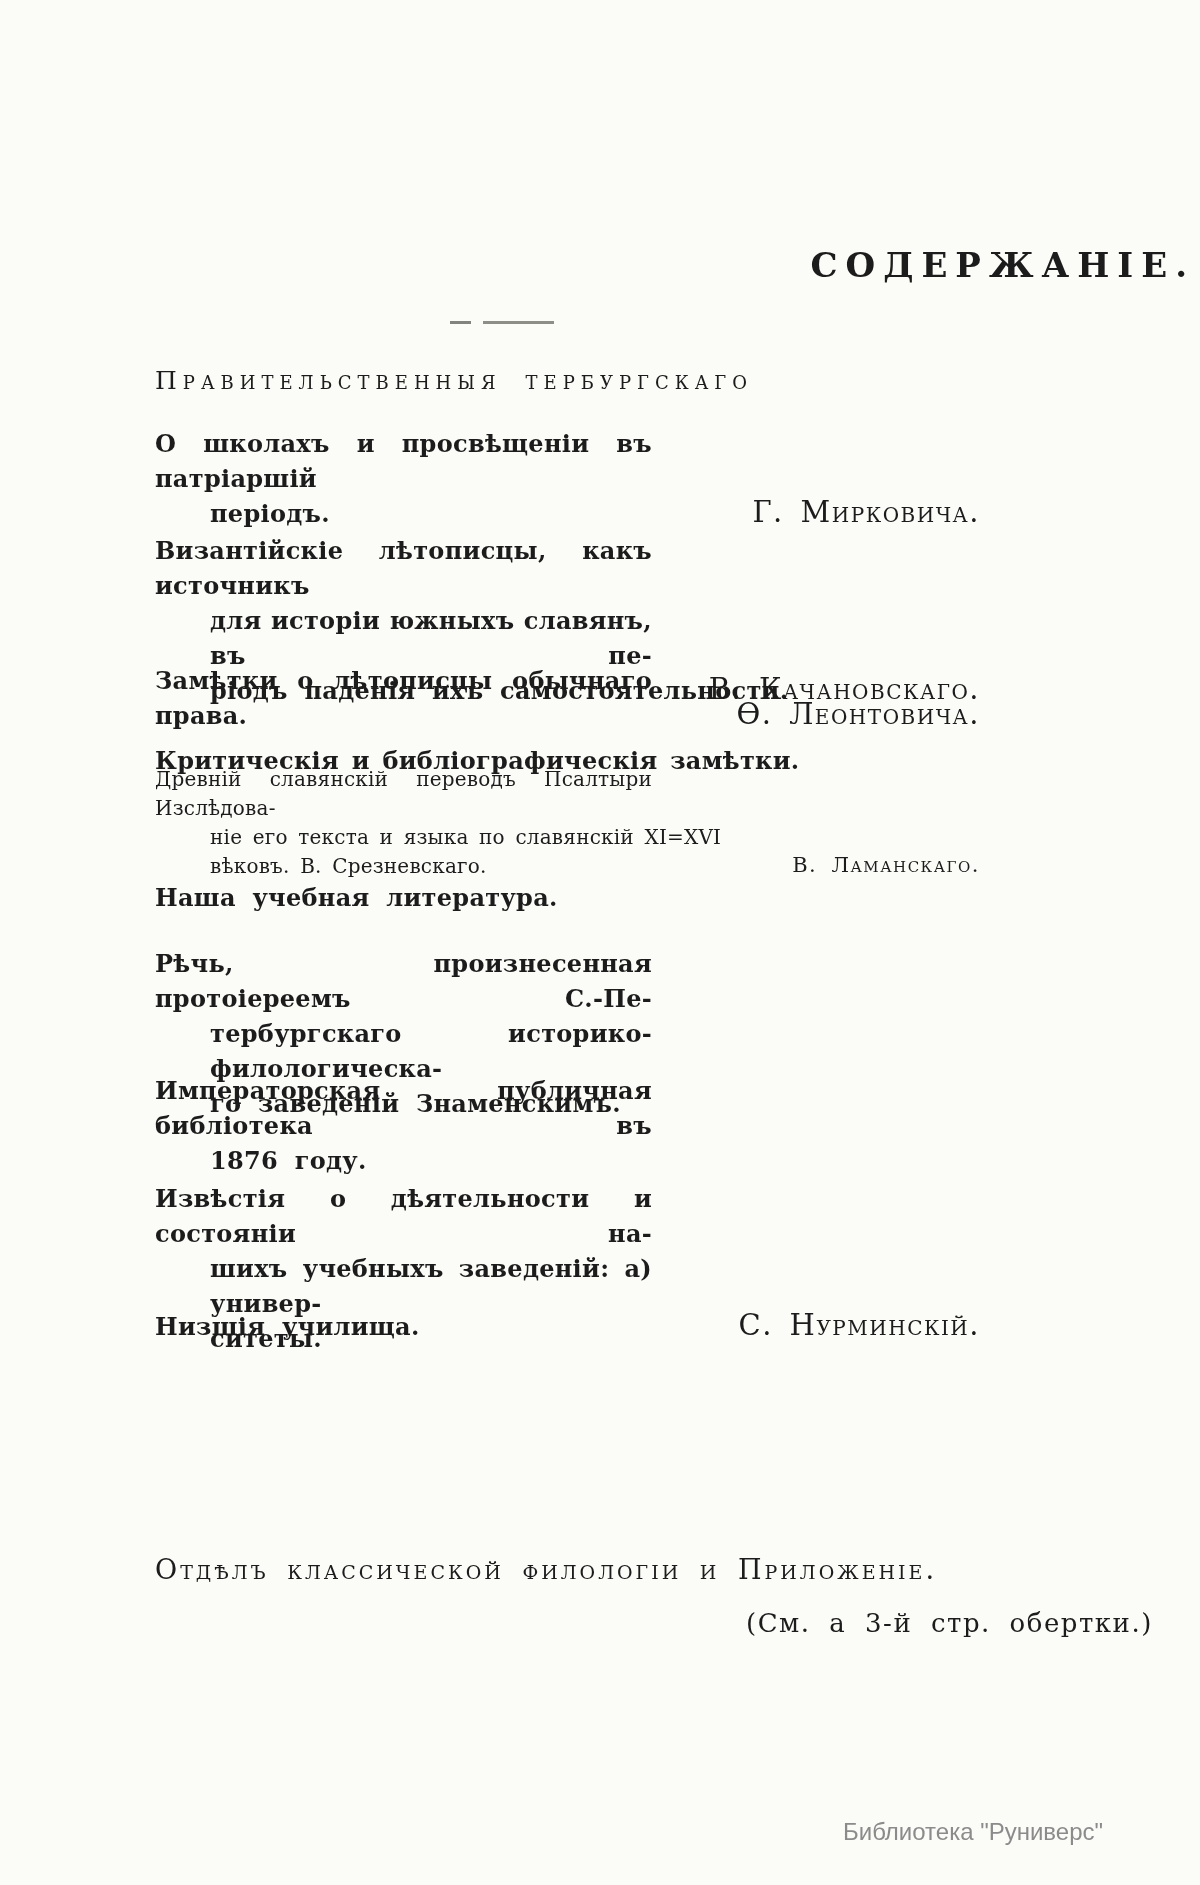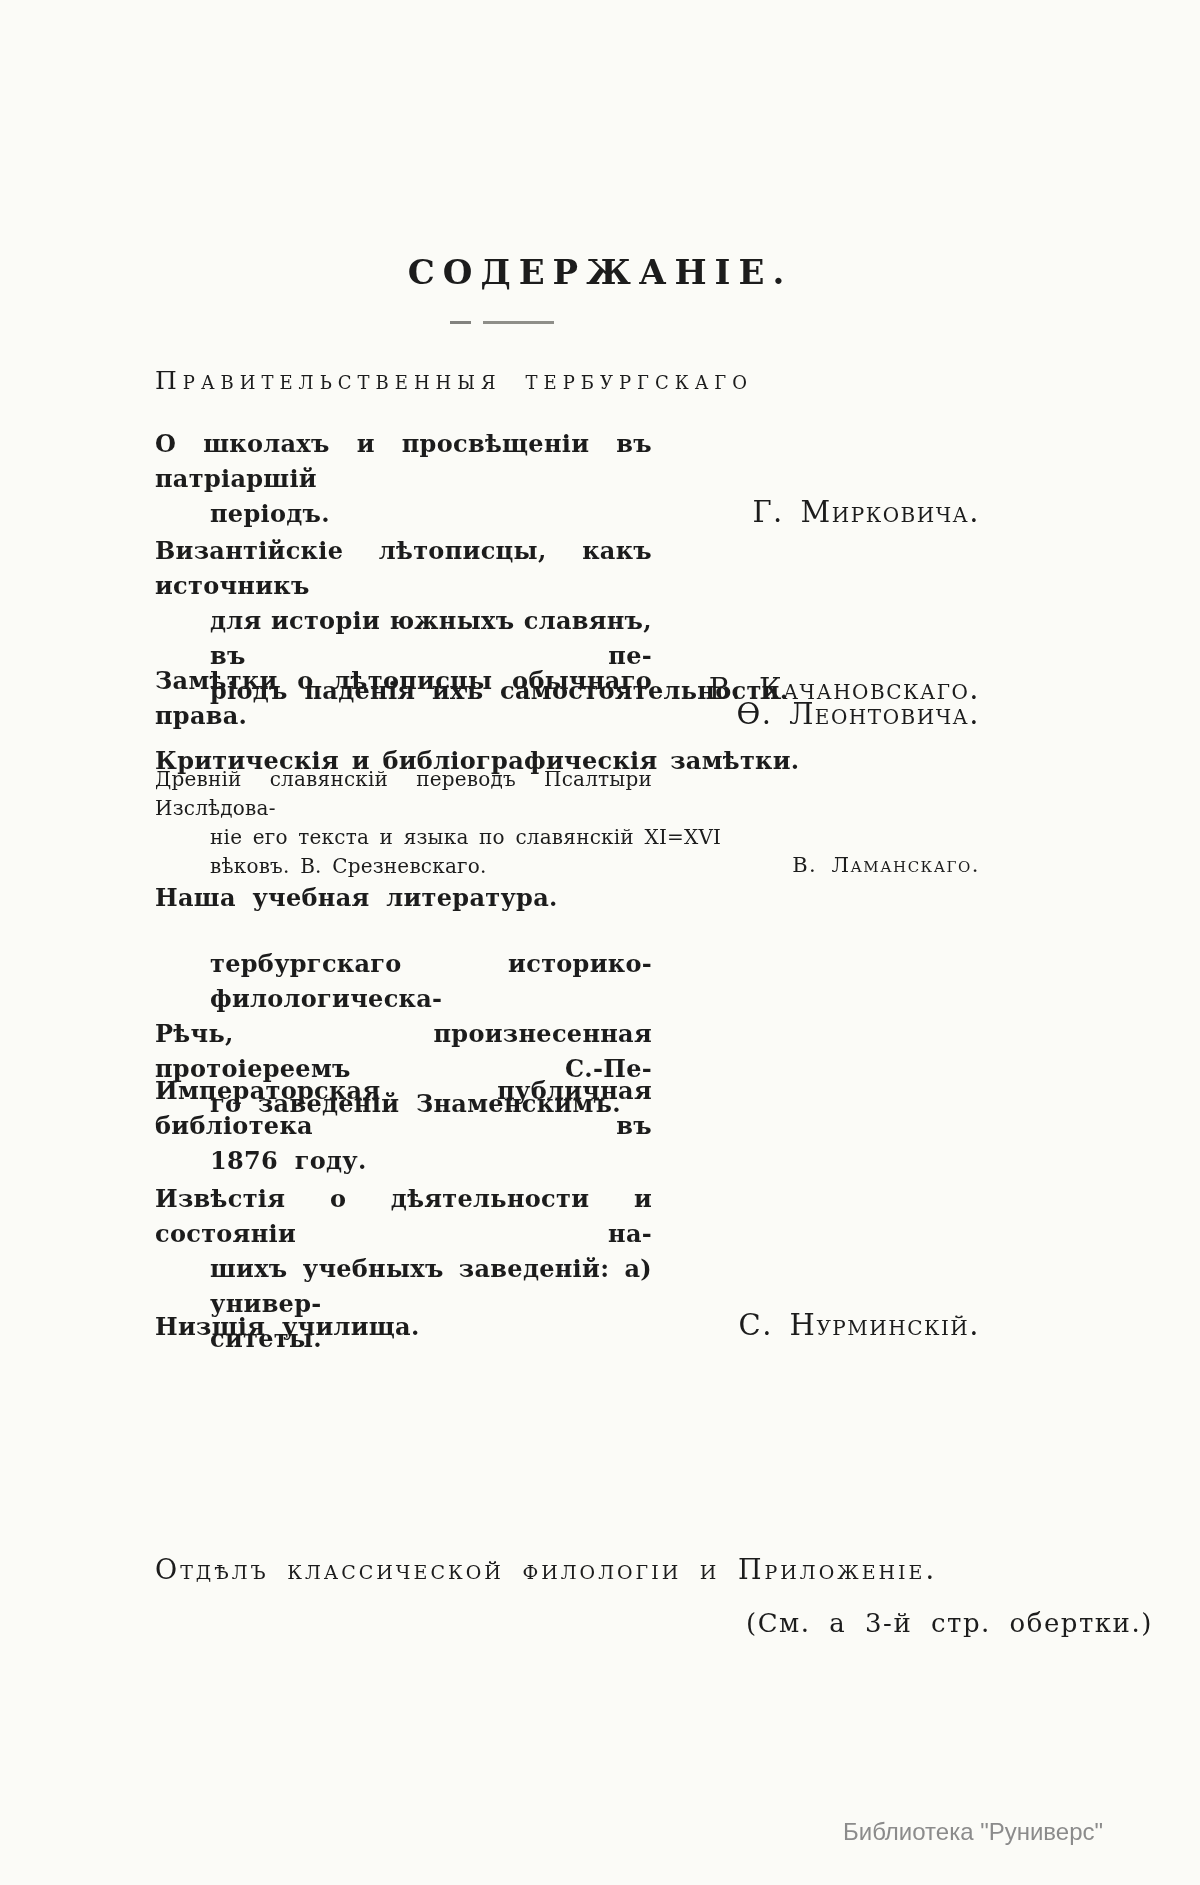--- a/index.html
+++ b/index.html
@@ -13,22 +13,22 @@
     background: #fbfbf7;
     color: #1c1c1c;
     font-family: "DejaVu Serif", serif;
     overflow: hidden;
   }
 
   
   .title {
     position: absolute;
     top: 238px; left: 0; right: 0;
-    margin: 12px;
-    text-align: center;
+    margin: 5px;
+    text-align: right;
     font-size: 34px;
     font-weight: bold;
     letter-spacing: 8px;
     line-height: 44px;
   }
 
   .divider {
     position: absolute;
     top: 321px; left: 450px;
     width: 104px; height: 3px;
@@ -161,22 +161,22 @@
     <div class="ln ind plain">ніе его текста и языка по славянскій XI=XVI</div>
     <div class="ln ind plain">вѣковъ. В. Срезневскаго.</div>
     <span class="author">В. Ламанскаго.</span>
   </div>
 
   <div class="entry" style="top:880px">
     <div class="ln plain">Наша учебная литература.</div>
   </div>
 
   <div class="entry" style="top:946px">
+    <div class="ln just">Рѣчь, произнесенная протоіереемъ С.-Пе-</div>
     <div class="ln ind just">тербургскаго историко-филологическа-</div>
-    <div class="ln just">Рѣчь, произнесенная протоіереемъ С.-Пе-</div>
     <div class="ln ind plain">го заведеній Знаменскимъ.</div>
   </div>
 
   <div class="entry" style="top:1073px">
     <div class="ln just">Императорская публичная библіотека въ</div>
     <div class="ln ind plain">1876 году.</div>
   </div>
 
   <div class="entry" style="top:1181px">
     <div class="ln just">Извѣстія о дѣятельности и состояніи на-</div>

